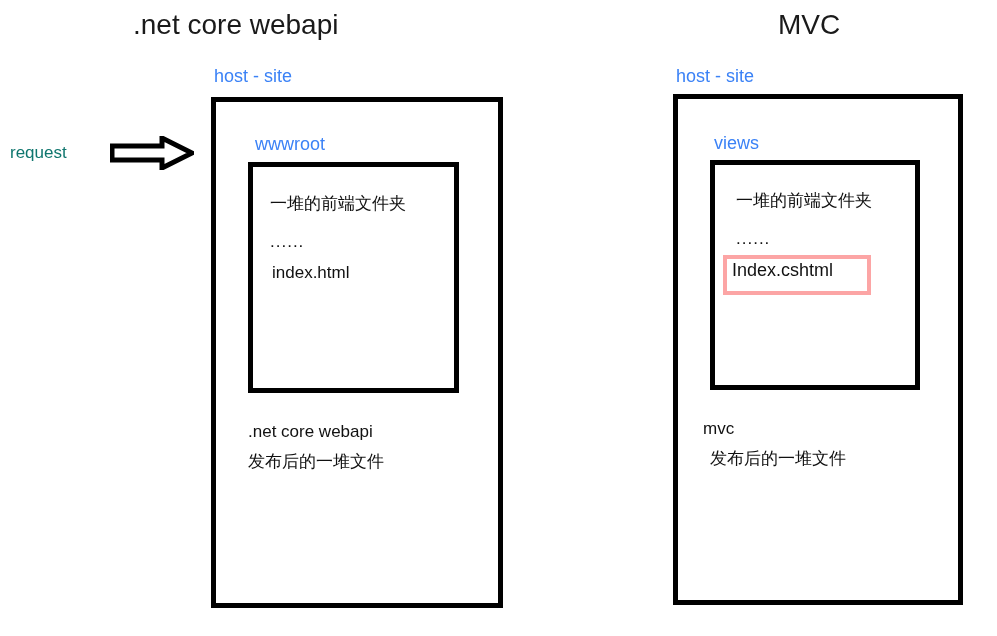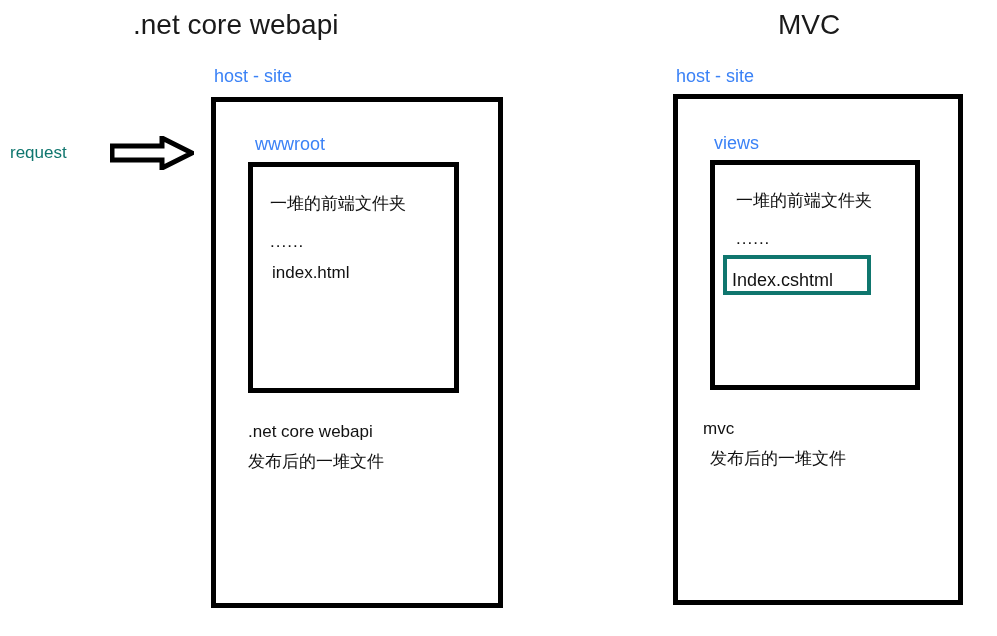--- a/index.html
+++ b/index.html
@@ -62,25 +62,25 @@
   .dots-line {
     font-size: 17px;
     line-height: 22px;
     color: #111111;
     letter-spacing: 1px;
     white-space: nowrap;
   }
 
   
   .file-chip {
-    border: 4px solid #0f766e;
+    border: 4px solid #fca5a5;
     background: #ffffff;
     box-sizing: border-box;
     display: flex;
-    align-items: flex-end;
+    align-items: flex-start;
     padding-left: 5px;
   }
   .file-chip .file-line { font-size: 18px; }
 
   
   .note-line {
     font-size: 17px;
     line-height: 24px;
     color: #111111;
     white-space: nowrap;

